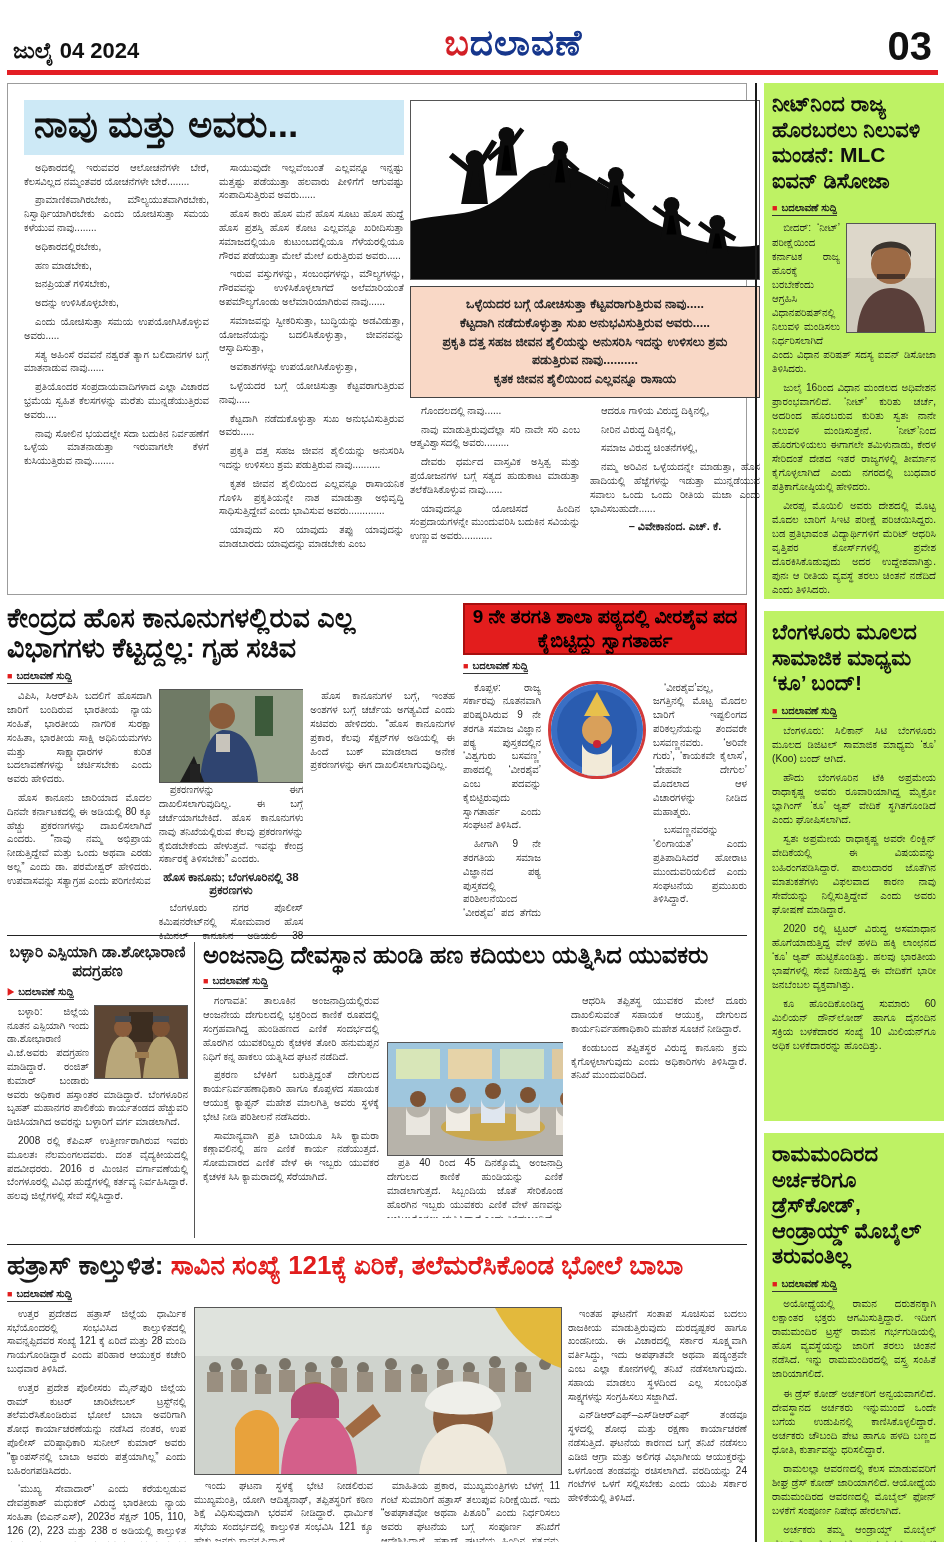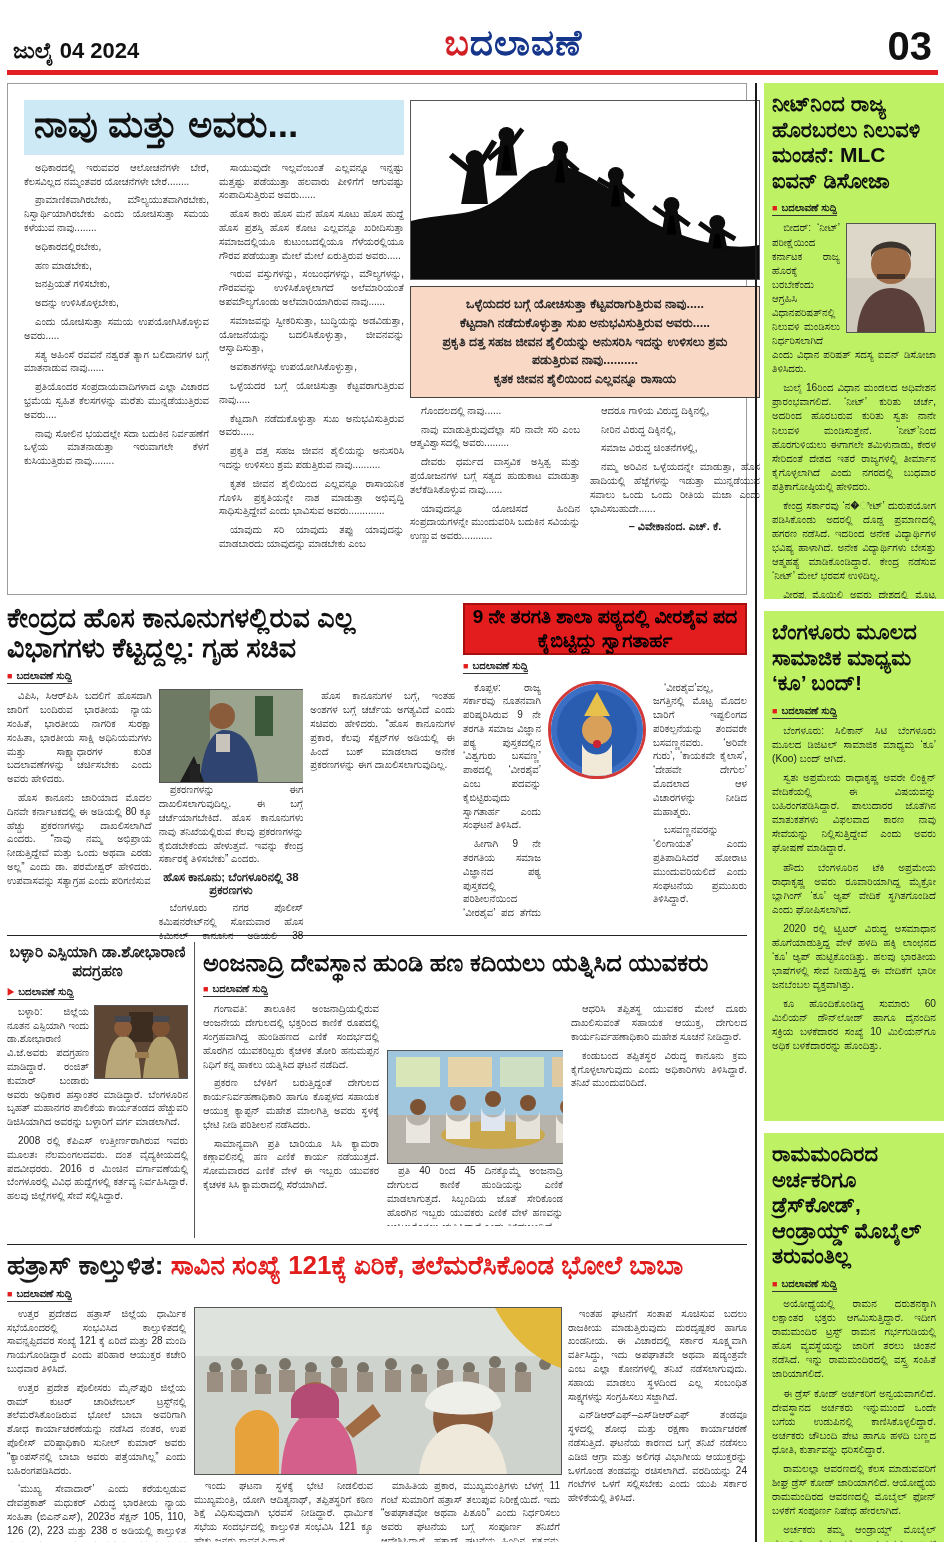--- a/index.html
+++ b/index.html
@@ -44,21 +44,21 @@
   .artVeer .vrow{display:flex;gap:6px;margin-top:2px;height:238px;overflow:hidden;}
   .vcolA{width:78px;overflow:hidden;}
   .vmid{width:100px;display:flex;flex-direction:column;align-items:center;}
   .vcolB{flex:1;overflow:hidden;}
   .circleimg{width:92px;height:92px;border-radius:50%;border:3px solid #d23a3a;overflow:hidden;flex:none;margin-bottom:4px;}
   
   .bandC{display:grid;grid-template-columns:188px 544px;gap:8px;border-bottom:1.5px solid #222;padding-bottom:6px;margin-bottom:6px;height:296px;}
   .artSP{border-right:1px solid #555;padding-right:6px;overflow:hidden;}
   .artSP h3{margin:0;font-size:15.5px;text-align:center;line-height:1.25;}
   .artSP .spphoto{float:right;width:92px;height:72px;margin:0 0 4px 5px;}
-  .artAnj h2{margin:8px 0 2px 0;font-size:24px;line-height:1.1;color:#111;}
+  .artAnj h2{margin:0 0 2px 0;font-size:24px;line-height:1.1;color:#111;}
   .artAnj .threecol{display:flex;gap:8px;height:224px;overflow:hidden;}
   .artAnj .ac1{width:168px;}.artAnj .ac2{width:210px;margin-top:48px;}.artAnj .ac3{flex:1;}
   
   .artHat h2{margin:2px 0 2px 0;font-size:26px;line-height:1.15;}
   .artHat .hlred{color:#e11d1d;}
   .artHat .hatcols{display:flex;gap:8px;height:278px;overflow:hidden;}
   .artHat .hc1{width:184px;}
   .artHat .hcm{width:366px;display:flex;flex-direction:column;gap:4px;}
   .artHat .hcm .under{display:flex;gap:8px;flex:1;overflow:hidden;}
   .artHat .hc3{flex:1;}
@@ -375,33 +375,32 @@
             <rect width="88" height="108" fill="#cfc9bd"></rect>
             <rect width="88" height="54" fill="#ddd7ca"></rect>
             <path d="M10,108 C12,78 26,64 44,64 C62,64 76,78 78,108 Z" fill="#5a3f3a"></path>
             <circle cx="44" cy="40" r="20" fill="#9c6a45"></circle>
             <path d="M24,34 C26,20 62,20 64,34 L64,28 C58,14 30,14 24,28 Z" fill="#3a342e"></path>
             <rect x="30" y="50" width="28" height="5" fill="#4a3428"></rect>
           </svg>
           <div>
               <p class="para">ಬೀದರ್: ‘ನೀಟ್’ ಪರೀಕ್ಷೆಯಿಂದ ಕರ್ನಾಟಕ ರಾಜ್ಯ ಹೊರಕ್ಕೆ ಬರಬೇಕೆಂದು ಆಗ್ರಹಿಸಿ ವಿಧಾನಪರಿಷತ್‌ನಲ್ಲಿ ನಿಲುವಳಿ ಮಂಡಿಸಲು ನಿರ್ಧರಿಸಲಾಗಿದೆ ಎಂದು ವಿಧಾನ ಪರಿಷತ್ ಸದಸ್ಯ ಐವನ್ ಡಿಸೋಜಾ ತಿಳಿಸಿದರು.</p>
               <p class="para">ಜುಲೈ 16ರಿಂದ ವಿಧಾನ ಮಂಡಲದ ಅಧಿವೇಶನ ಪ್ರಾರಂಭವಾಗಲಿದೆ. ‘ನೀಟ್’ ಕುರಿತು ಚರ್ಚೆ, ಅದರಿಂದ ಹೊರಬರುವ ಕುರಿತು ಸ್ವತಃ ನಾನೇ ನಿಲುವಳಿ ಮಂಡಿಸುತ್ತೇನೆ. ‘ನೀಟ್’ನಿಂದ ಹೊರಗುಳಿಯಲು ಈಗಾಗಲೇ ತಮಿಳುನಾಡು, ಕೇರಳ ಸೇರಿದಂತೆ ದೇಶದ ಇತರೆ ರಾಜ್ಯಗಳಲ್ಲಿ ತೀರ್ಮಾನ ಕೈಗೊಳ್ಳಲಾಗಿದೆ ಎಂದು ನಗರದಲ್ಲಿ ಬುಧವಾರ ಪತ್ರಿಕಾಗೋಷ್ಠಿಯಲ್ಲಿ ಹೇಳಿದರು.</p>
-              <p class="para">ಕೇಂದ್ರ ಸರ್ಕಾರವು ‘ನ�ೀಟ್’ ದುರುಪಯೋಗ ಪಡಿಸಿಕೊಂಡು ಅದರಲ್ಲಿ ದೊಡ್ಡ ಪ್ರಮಾಣದಲ್ಲಿ ಹಗರಣ ನಡೆಸಿದೆ. ಇದರಿಂದ ಅನೇಕ ವಿದ್ಯಾರ್ಥಿಗಳ ಭವಿಷ್ಯ ಹಾಳಾಗಿದೆ. ಅನೇಕ ವಿದ್ಯಾರ್ಥಿಗಳು ಬೇಸತ್ತು ಆತ್ಮಹತ್ಯೆ ಮಾಡಿಕೊಂಡಿದ್ದಾರೆ. ಕೇಂದ್ರ ನಡೆಸುವ ‘ನೀಟ್’ ಮೇಲೆ ಭರವಸೆ ಉಳಿದಿಲ್ಲ.</p>
               <p class="para">ವೀರಪ್ಪ ಮೊಯಿಲಿ ಅವರು ದೇಶದಲ್ಲಿ ಮೊಟ್ಟ ಮೊದಲ ಬಾರಿಗೆ ಸಿಇಟಿ ಪರೀಕ್ಷೆ ಪರಿಚಯಿಸಿದ್ದರು. ಬಡ ಪ್ರತಿಭಾವಂತ ವಿದ್ಯಾರ್ಥಿಗಳಿಗೆ ಮೆರಿಟ್ ಆಧರಿಸಿ ವೃತ್ತಿಪರ ಕೋರ್ಸ್‌ಗಳಲ್ಲಿ ಪ್ರವೇಶ ದೊರಕಿಸಿಕೊಡುವುದು ಅದರ ಉದ್ದೇಶವಾಗಿತ್ತು. ಪುನಃ ಆ ರೀತಿಯ ವ್ಯವಸ್ಥೆ ತರಲು ಚಿಂತನೆ ನಡೆದಿದೆ ಎಂದು ತಿಳಿಸಿದರು.</p>
             </div>
         </div>
       </div>
 
       <div class="sb-art sb2">
         <h2>ಬೆಂಗಳೂರು ಮೂಲದ ಸಾಮಾಜಿಕ ಮಾಧ್ಯಮ ‘ಕೂ’ ಬಂದ್!</h2>
         <div class="byline"><span class="bullet">■</span><span>ಬದಲಾವಣೆ ಸುದ್ದಿ</span></div>
         <div>
             <p class="para">ಬೆಂಗಳೂರು: ಸಿಲಿಕಾನ್ ಸಿಟಿ ಬೆಂಗಳೂರು ಮೂಲದ ಡಿಜಿಟಲ್ ಸಾಮಾಜಿಕ ಮಾಧ್ಯಮ ‘ಕೂ’ (Koo) ಬಂದ್ ಆಗಿದೆ.</p>
+            <p class="para">ಹೌದು ಬೆಂಗಳೂರಿನ ಟೆಕಿ ಅಪ್ರಮೇಯ ರಾಧಾಕೃಷ್ಣ ಅವರು ರೂವಾರಿಯಾಗಿದ್ದ ಮೈಕ್ರೋ ಬ್ಲಾಗಿಂಗ್ ‘ಕೂ’ ಆ್ಯಪ್ ವೇದಿಕೆ ಸ್ಥಗಿತಗೊಂಡಿದೆ ಎಂದು ಘೋಷಿಸಲಾಗಿದೆ.</p>
             <p class="para">ಸ್ವತಃ ಅಪ್ರಮೇಯ ರಾಧಾಕೃಷ್ಣ ಅವರೇ ಲಿಂಕ್ಡಿನ್ ವೇದಿಕೆಯಲ್ಲಿ ಈ ವಿಷಯವನ್ನು ಬಹಿರಂಗಪಡಿಸಿದ್ದಾರೆ. ಪಾಲುದಾರರ ಜೊತೆಗಿನ ಮಾತುಕತೆಗಳು ವಿಫಲವಾದ ಕಾರಣ ನಾವು ಸೇವೆಯನ್ನು ನಿಲ್ಲಿಸುತ್ತಿದ್ದೇವೆ ಎಂದು ಅವರು ಘೋಷಣೆ ಮಾಡಿದ್ದಾರೆ.</p>
-            <p class="para">ಹೌದು ಬೆಂಗಳೂರಿನ ಟೆಕಿ ಅಪ್ರಮೇಯ ರಾಧಾಕೃಷ್ಣ ಅವರು ರೂವಾರಿಯಾಗಿದ್ದ ಮೈಕ್ರೋ ಬ್ಲಾಗಿಂಗ್ ‘ಕೂ’ ಆ್ಯಪ್ ವೇದಿಕೆ ಸ್ಥಗಿತಗೊಂಡಿದೆ ಎಂದು ಘೋಷಿಸಲಾಗಿದೆ.</p>
             <p class="para">2020 ರಲ್ಲಿ ಟ್ವಿಟರ್ ವಿರುದ್ಧ ಅಸಮಾಧಾನ ಹೊಗೆಯಾಡುತ್ತಿದ್ದ ವೇಳೆ ಹಳದಿ ಹಕ್ಕಿ ಲಾಂಛನದ ‘ಕೂ’ ಆ್ಯಪ್ ಹುಟ್ಟಿಕೊಂಡಿತ್ತು. ಹಲವು ಭಾರತೀಯ ಭಾಷೆಗಳಲ್ಲಿ ಸೇವೆ ನೀಡುತ್ತಿದ್ದ ಈ ವೇದಿಕೆಗೆ ಭಾರೀ ಜನಬೆಂಬಲ ವ್ಯಕ್ತವಾಗಿತ್ತು.</p>
             <p class="para">ಕೂ ಹೊಂದಿಕೊಂಡಿದ್ದ ಸುಮಾರು 60 ಮಿಲಿಯನ್ ಡೌನ್‌ಲೋಡ್ ಹಾಗೂ ದೈನಂದಿನ ಸಕ್ರಿಯ ಬಳಕೆದಾರರ ಸಂಖ್ಯೆ 10 ಮಿಲಿಯನ್‌ಗೂ ಅಧಿಕ ಬಳಕೆದಾರರನ್ನು ಹೊಂದಿತ್ತು.</p>
           </div>
       </div>
 
       <div class="sb-art sb3">
         <h2>ರಾಮಮಂದಿರದ ಅರ್ಚಕರಿಗೂ ಡ್ರೆಸ್‌ಕೋಡ್, ಆಂಡ್ರಾಯ್ಡ್ ಮೊಬೈಲ್ ತರುವಂತಿಲ್ಲ</h2>
         <div class="byline"><span class="bullet">■</span><span>ಬದಲಾವಣೆ ಸುದ್ದಿ</span></div>
         <div>
             <p class="para">ಅಯೋಧ್ಯೆಯಲ್ಲಿ ರಾಮನ ದರುಶನಕ್ಕಾಗಿ ಲಕ್ಷಾಂತರ ಭಕ್ತರು ಆಗಮಿಸುತ್ತಿದ್ದಾರೆ. ಇದೀಗ ರಾಮಮಂದಿರ ಟ್ರಸ್ಟ್ ರಾಮನ ಗರ್ಭಗುಡಿಯಲ್ಲಿ ಹೊಸ ವ್ಯವಸ್ಥೆಯನ್ನು ಜಾರಿಗೆ ತರಲು ಚಿಂತನೆ ನಡೆಸಿದೆ. ಇನ್ನು ರಾಮಮಂದಿರದಲ್ಲಿ ವಸ್ತ್ರ ಸಂಹಿತೆ ಜಾರಿಯಾಗಲಿದೆ.</p>

